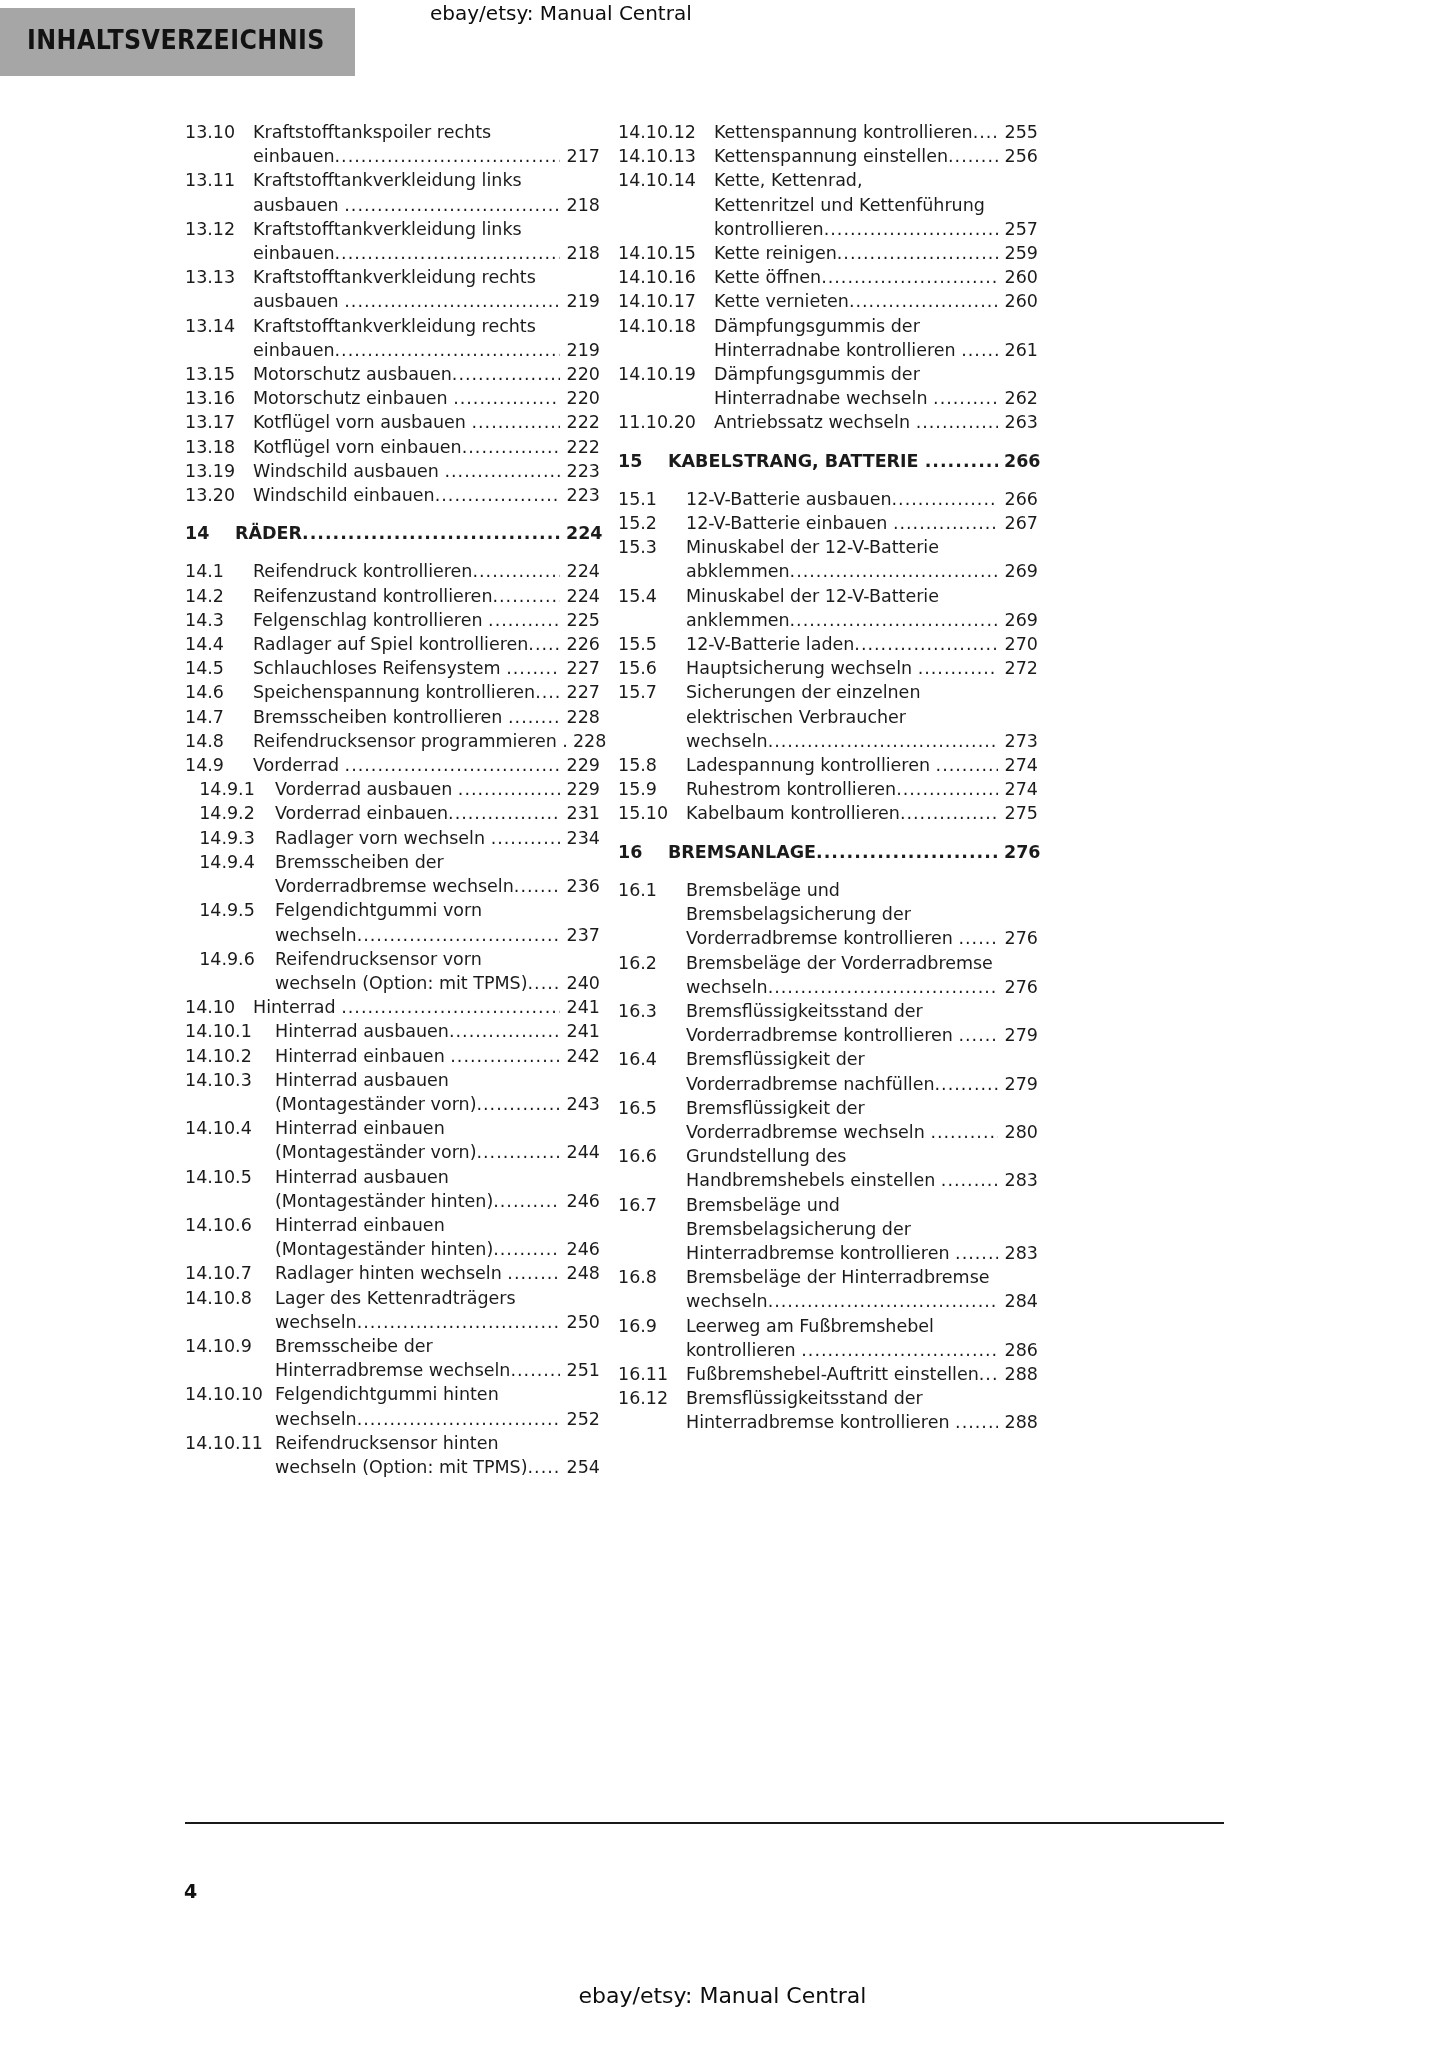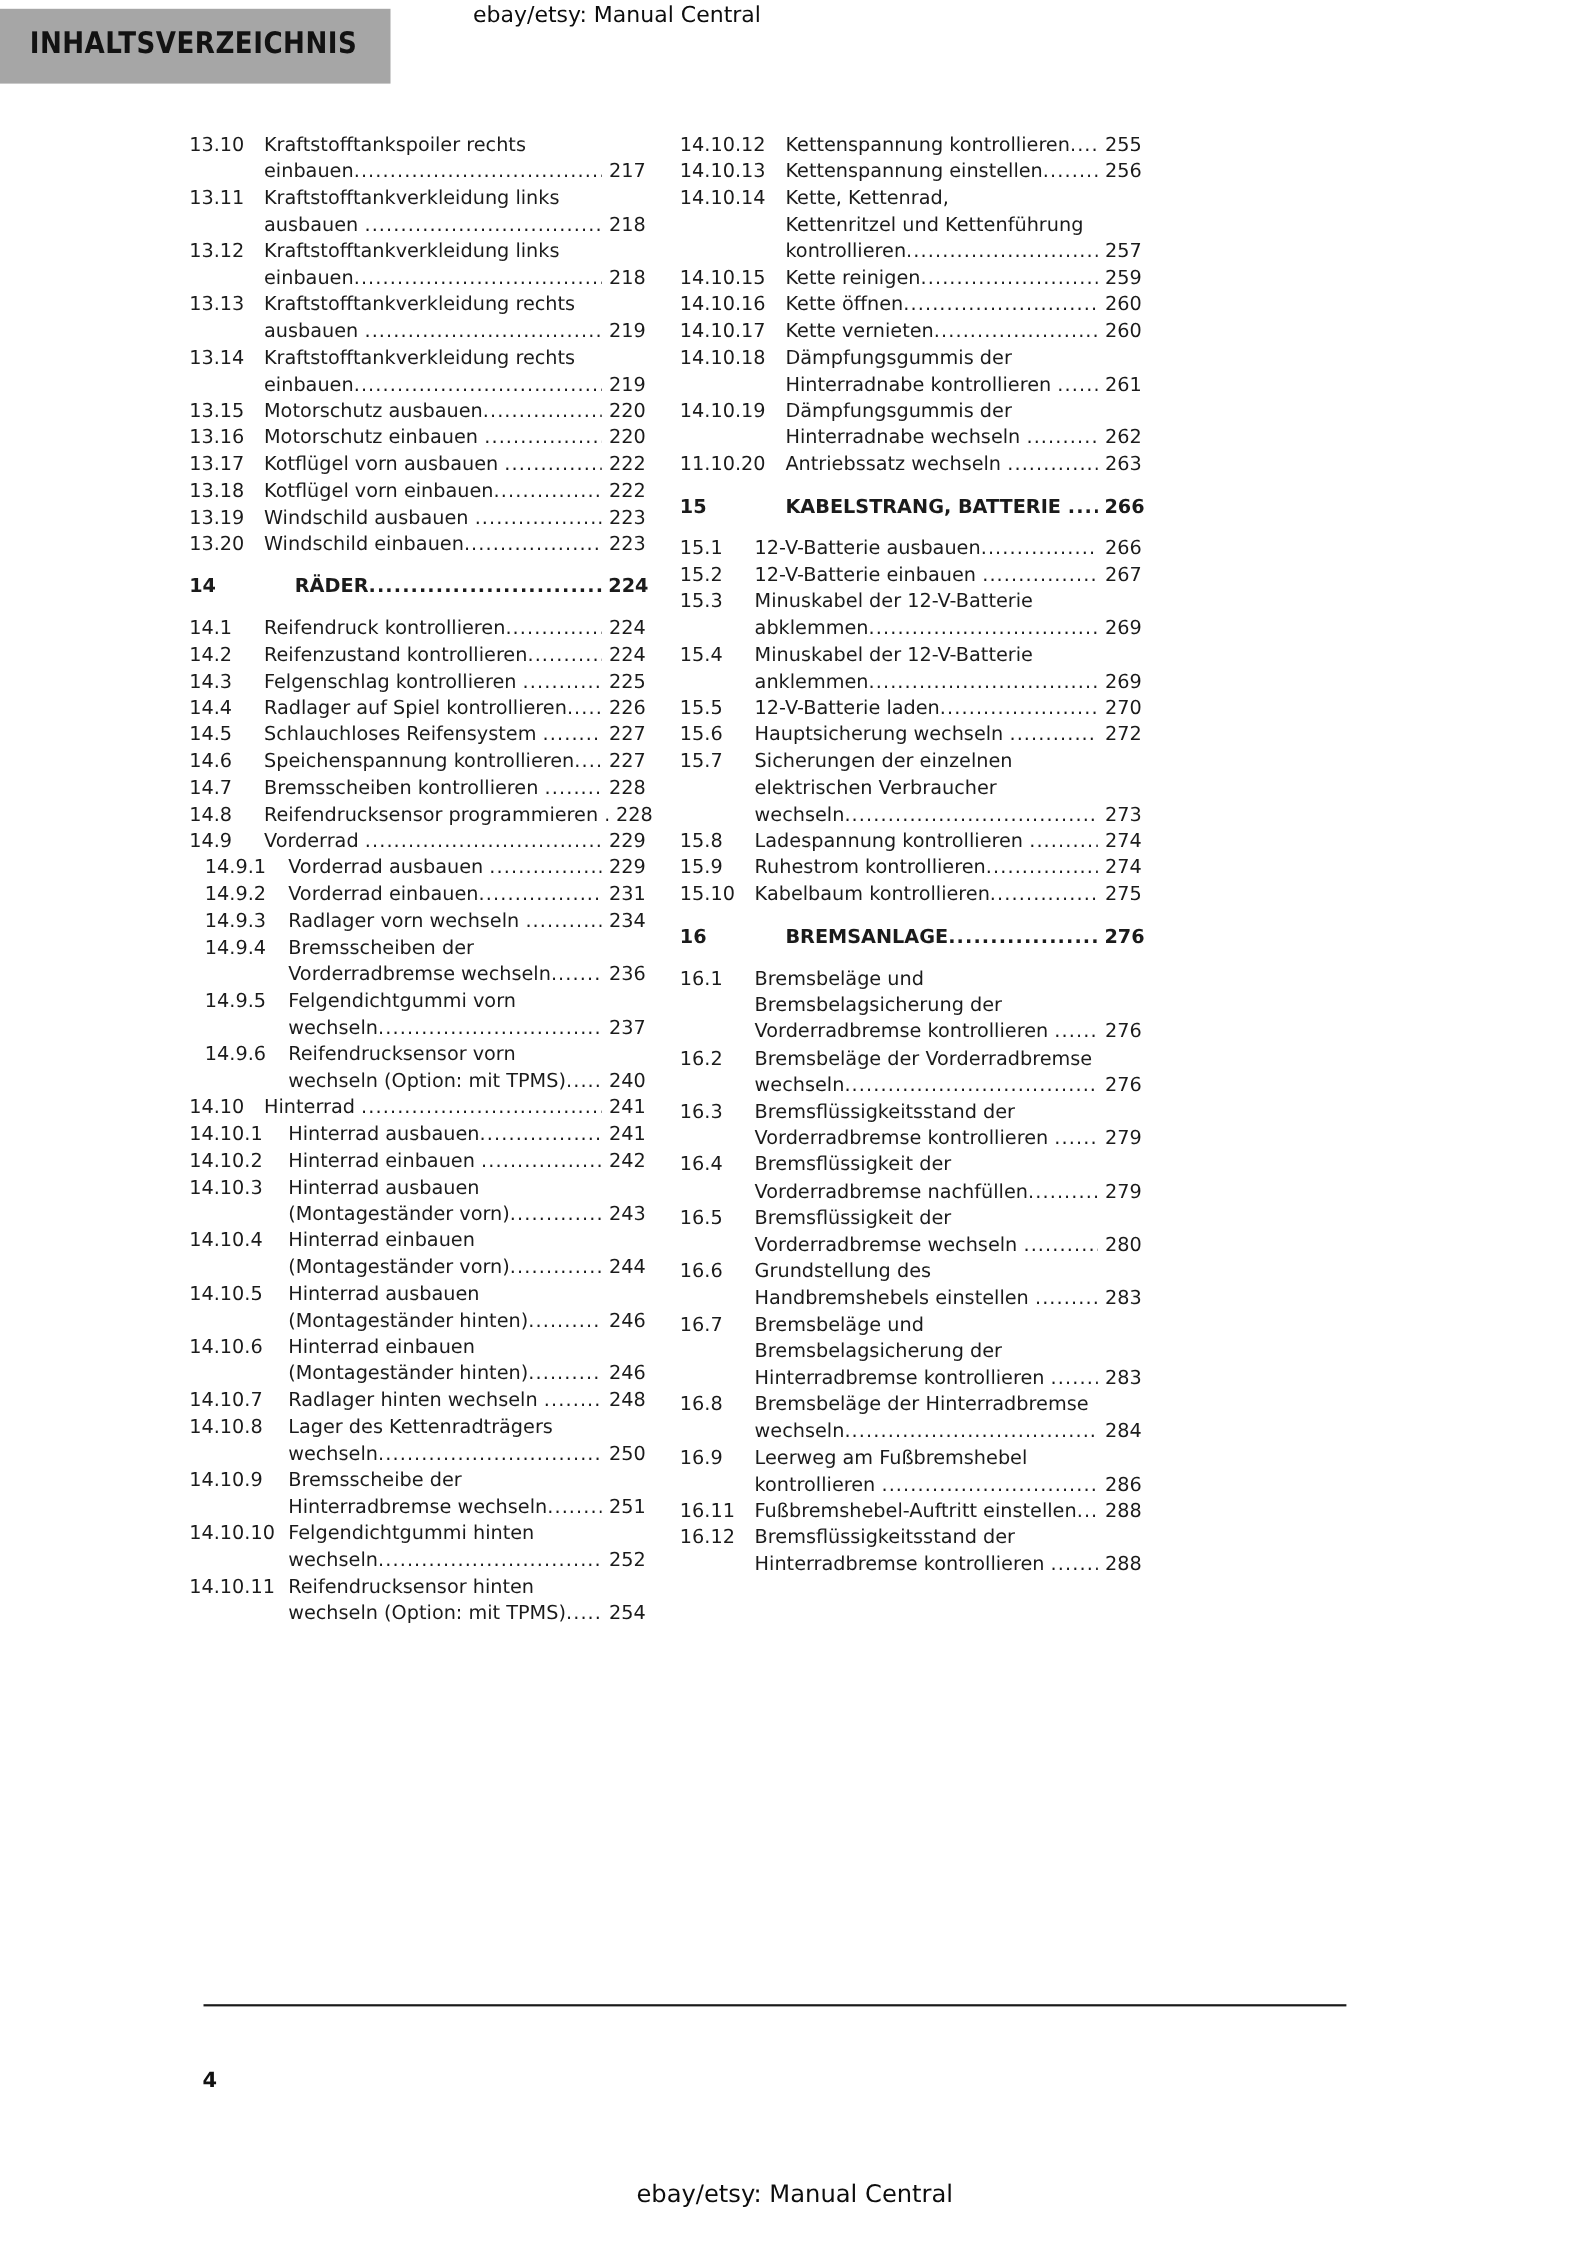--- a/index.html
+++ b/index.html
@@ -51,36 +51,35 @@
   #toc {
     position: absolute;
     left: 0;
     top: 120px;
     width: 1445px;
   }
   .col {
     position: absolute;
     top: 0;
   }
-  #col-left  { left: 172px; width: 415px; }
+  #col-left  { left: 185px; width: 415px; }
   #col-right { left: 618px; width: 420px; }
 
   
   .entry {
     display: flex;
     align-items: flex-start;
     font-size: 17.5px;
     line-height: 24.2px;
     color: #1b1b1b;
   }
   .entry.chapter {
     font-weight: 700;
     margin-top: 14px;
     margin-bottom: 14px;
-    gap: 46px;
   }
 
   .num {
     flex: 0 0 auto;
     text-align: left;
     white-space: nowrap;
     padding-right: 6px;
   }
   
   .lvl2  .num { width: 62px; }

